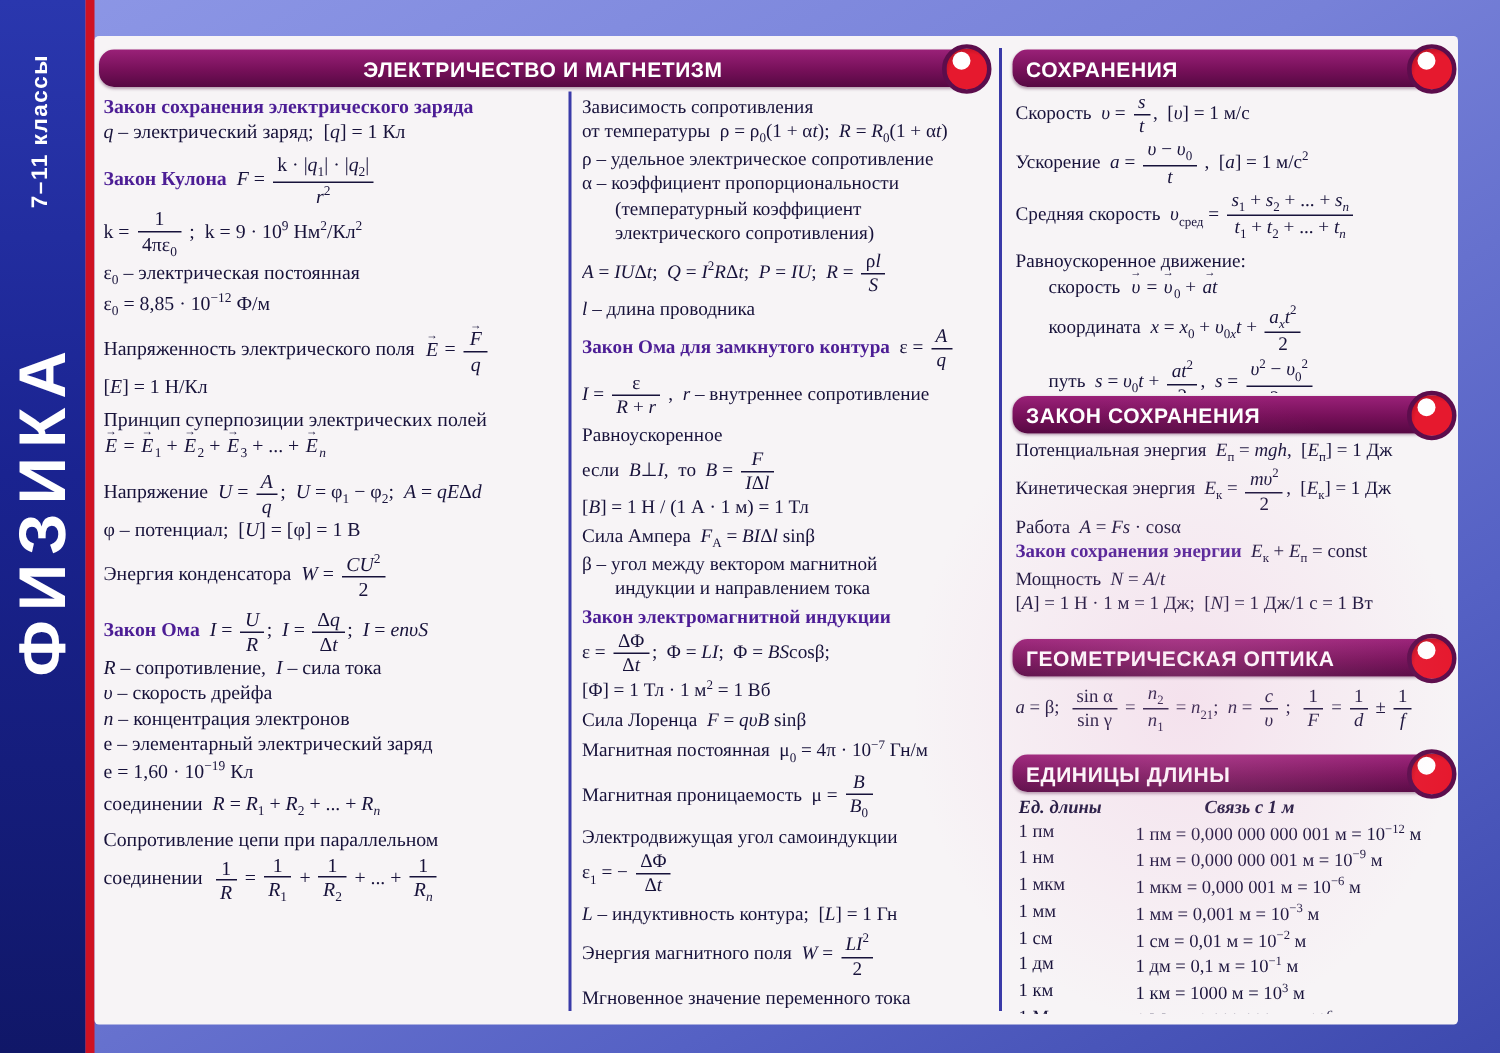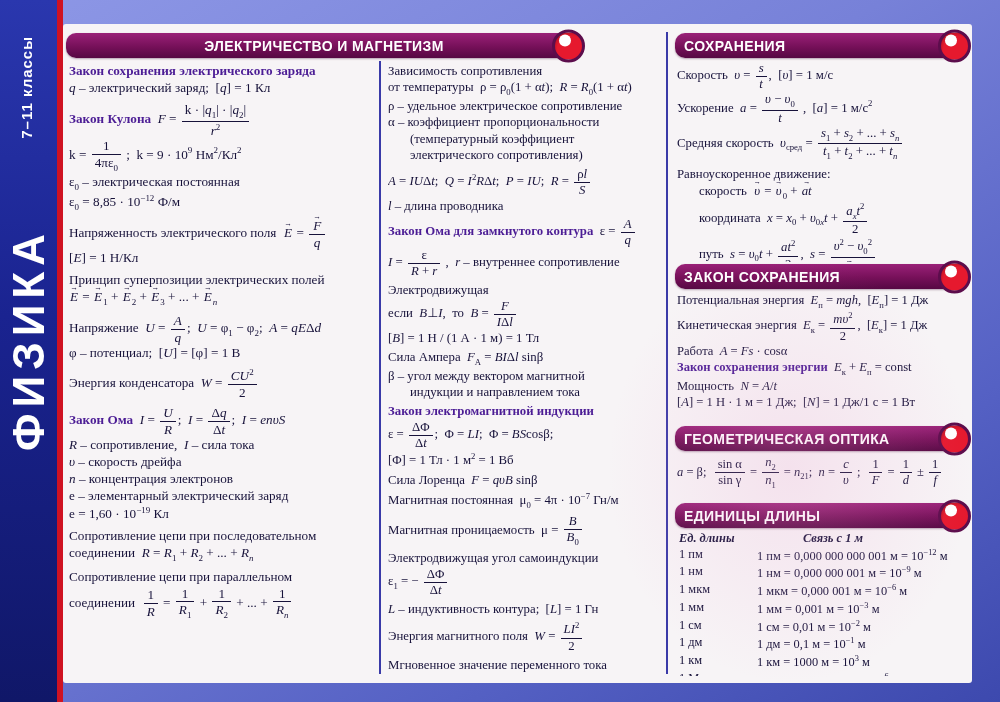--- a/index.html
+++ b/index.html
@@ -21,21 +21,21 @@
   
   .card{position:absolute;left:63px;top:24px;width:909px;height:659px;
     background:#f7f4f6;border-radius:3px;overflow:hidden;}
   .card::after{content:"";position:absolute;right:0;top:35%;width:40%;height:65%;
     background:radial-gradient(closest-side,rgba(235,160,205,0.22),rgba(235,160,205,0));pointer-events:none;}
   
   .band{position:absolute;height:25px;border-radius:10px;
     background:linear-gradient(180deg,#9a2178 0%,#761059 55%,#560843 100%);
     display:flex;align-items:center;box-shadow:0 1px 2px rgba(60,0,50,.35);}
   .band-title{font-family:"Liberation Sans",sans-serif;font-weight:bold;font-size:14px;color:#fff;letter-spacing:.4px;white-space:nowrap;}
-  .band-em{left:3px;top:9px;width:516px;}
+  .band-em{left:3px;top:9px;width:592px;}
   .band-em .band-title{width:100%;text-align:center;}
   .band-k .band-title{padding-left:9px;}
   .band-kin{left:612px;top:9px;width:293px;}
   .band-cons{left:612px;top:240px;width:293px;}
   .band-opt{left:612px;top:402px;width:293px;}
   .band-units{left:612px;top:479px;width:293px;}
   .sphere{position:absolute;right:-3px;top:50%;transform:translateY(-50%);
     width:33px;height:33px;border-radius:50%;box-sizing:border-box;
     background:radial-gradient(circle at 60% 65%,#e6192e 0 58%,#8d0c1c 100%);
     border:3px solid #5c0d4c;}
@@ -119,21 +119,20 @@
       </div>
       <div class="blk">
         <div class="ln"><span class="r">Закон Ома</span> <i>I</i> = <span class="frac"><span class="num"><i>U</i></span><span class="den"><i>R</i></span></span>; <i>I</i> = <span class="frac"><span class="num">Δ<i>q</i></span><span class="den">Δ<i>t</i></span></span>; <i>I</i> = <i>enυS</i></div>
         <div class="ln"><i>R</i> – сопротивление, <i>I</i> – сила тока</div>
         <div class="ln"><i>υ</i> – скорость дрейфа</div>
         <div class="ln"><i>n</i> – концентрация электронов</div>
         <div class="ln">e – элементарный электрический заряд</div>
         <div class="ln">e = 1,60 · 10<sup>−19</sup> Кл</div>
       </div>
       <div class="blk">
-        <div class="ln">Сопротивление цепи при последовательном</div>
         <div class="ln">соединении <i>R</i> = <i>R</i><sub>1</sub> + <i>R</i><sub>2</sub> + ... + <i>R<sub>n</sub></i></div>
       </div>
       <div class="blk">
         <div class="ln">Сопротивление цепи при параллельном</div>
         <div class="ln">соединении <span class="frac"><span class="num">1</span><span class="den"><i>R</i></span></span> = <span class="frac"><span class="num">1</span><span class="den"><i>R</i><sub>1</sub></span></span> + <span class="frac"><span class="num">1</span><span class="den"><i>R</i><sub>2</sub></span></span> + ... + <span class="frac"><span class="num">1</span><span class="den"><i>R<sub>n</sub></i></span></span></div>
       </div>
     </div>
   <div class="col col2">
       <div class="blk">
         <div class="ln">Зависимость сопротивления</div>
@@ -145,21 +144,21 @@
       </div>
       <div class="blk">
         <div class="ln"><i>A</i> = <i>IU</i>Δ<i>t</i>; <i>Q</i> = <i>I</i><sup>2</sup><i>R</i>Δ<i>t</i>; <i>P</i> = <i>IU</i>; <i>R</i> = <span class="frac"><span class="num">ρ<i>l</i></span><span class="den"><i>S</i></span></span></div>
         <div class="ln"><i>l</i> – длина проводника</div>
       </div>
       <div class="blk">
         <div class="ln"><span class="r">Закон Ома для замкнутого контура</span> ε = <span class="frac"><span class="num"><i>A</i></span><span class="den"><i>q</i></span></span></div>
         <div class="ln"><i>I</i> = <span class="frac"><span class="num">ε</span><span class="den"><i>R</i> + <i>r</i></span></span> , <i>r</i> – внутреннее сопротивление</div>
       </div>
       <div class="blk">
-        <div class="ln">Электродвижущая</div>
+        <div class="ln">Равноускоренное</div>
         <div class="ln">если <i>B</i>⊥<i>I</i>, то <i>B</i> = <span class="frac"><span class="num"><i>F</i></span><span class="den"><i>I</i>Δ<i>l</i></span></span></div>
         <div class="ln">[<i>B</i>] = 1 Н / (1 А · 1 м) = 1 Тл</div>
       </div>
       <div class="blk">
         <div class="ln">Сила Ампера <i>F</i><sub>А</sub> = <i>BI</i>Δ<i>l</i> sinβ</div>
         <div class="ln">β – угол между вектором магнитной</div>
         <div class="ln"><span class="ind"></span>индукции и направлением тока</div>
       </div>
       <div class="blk">
         <div class="ln"><span class="r">Закон электромагнитной индукции</span></div>

